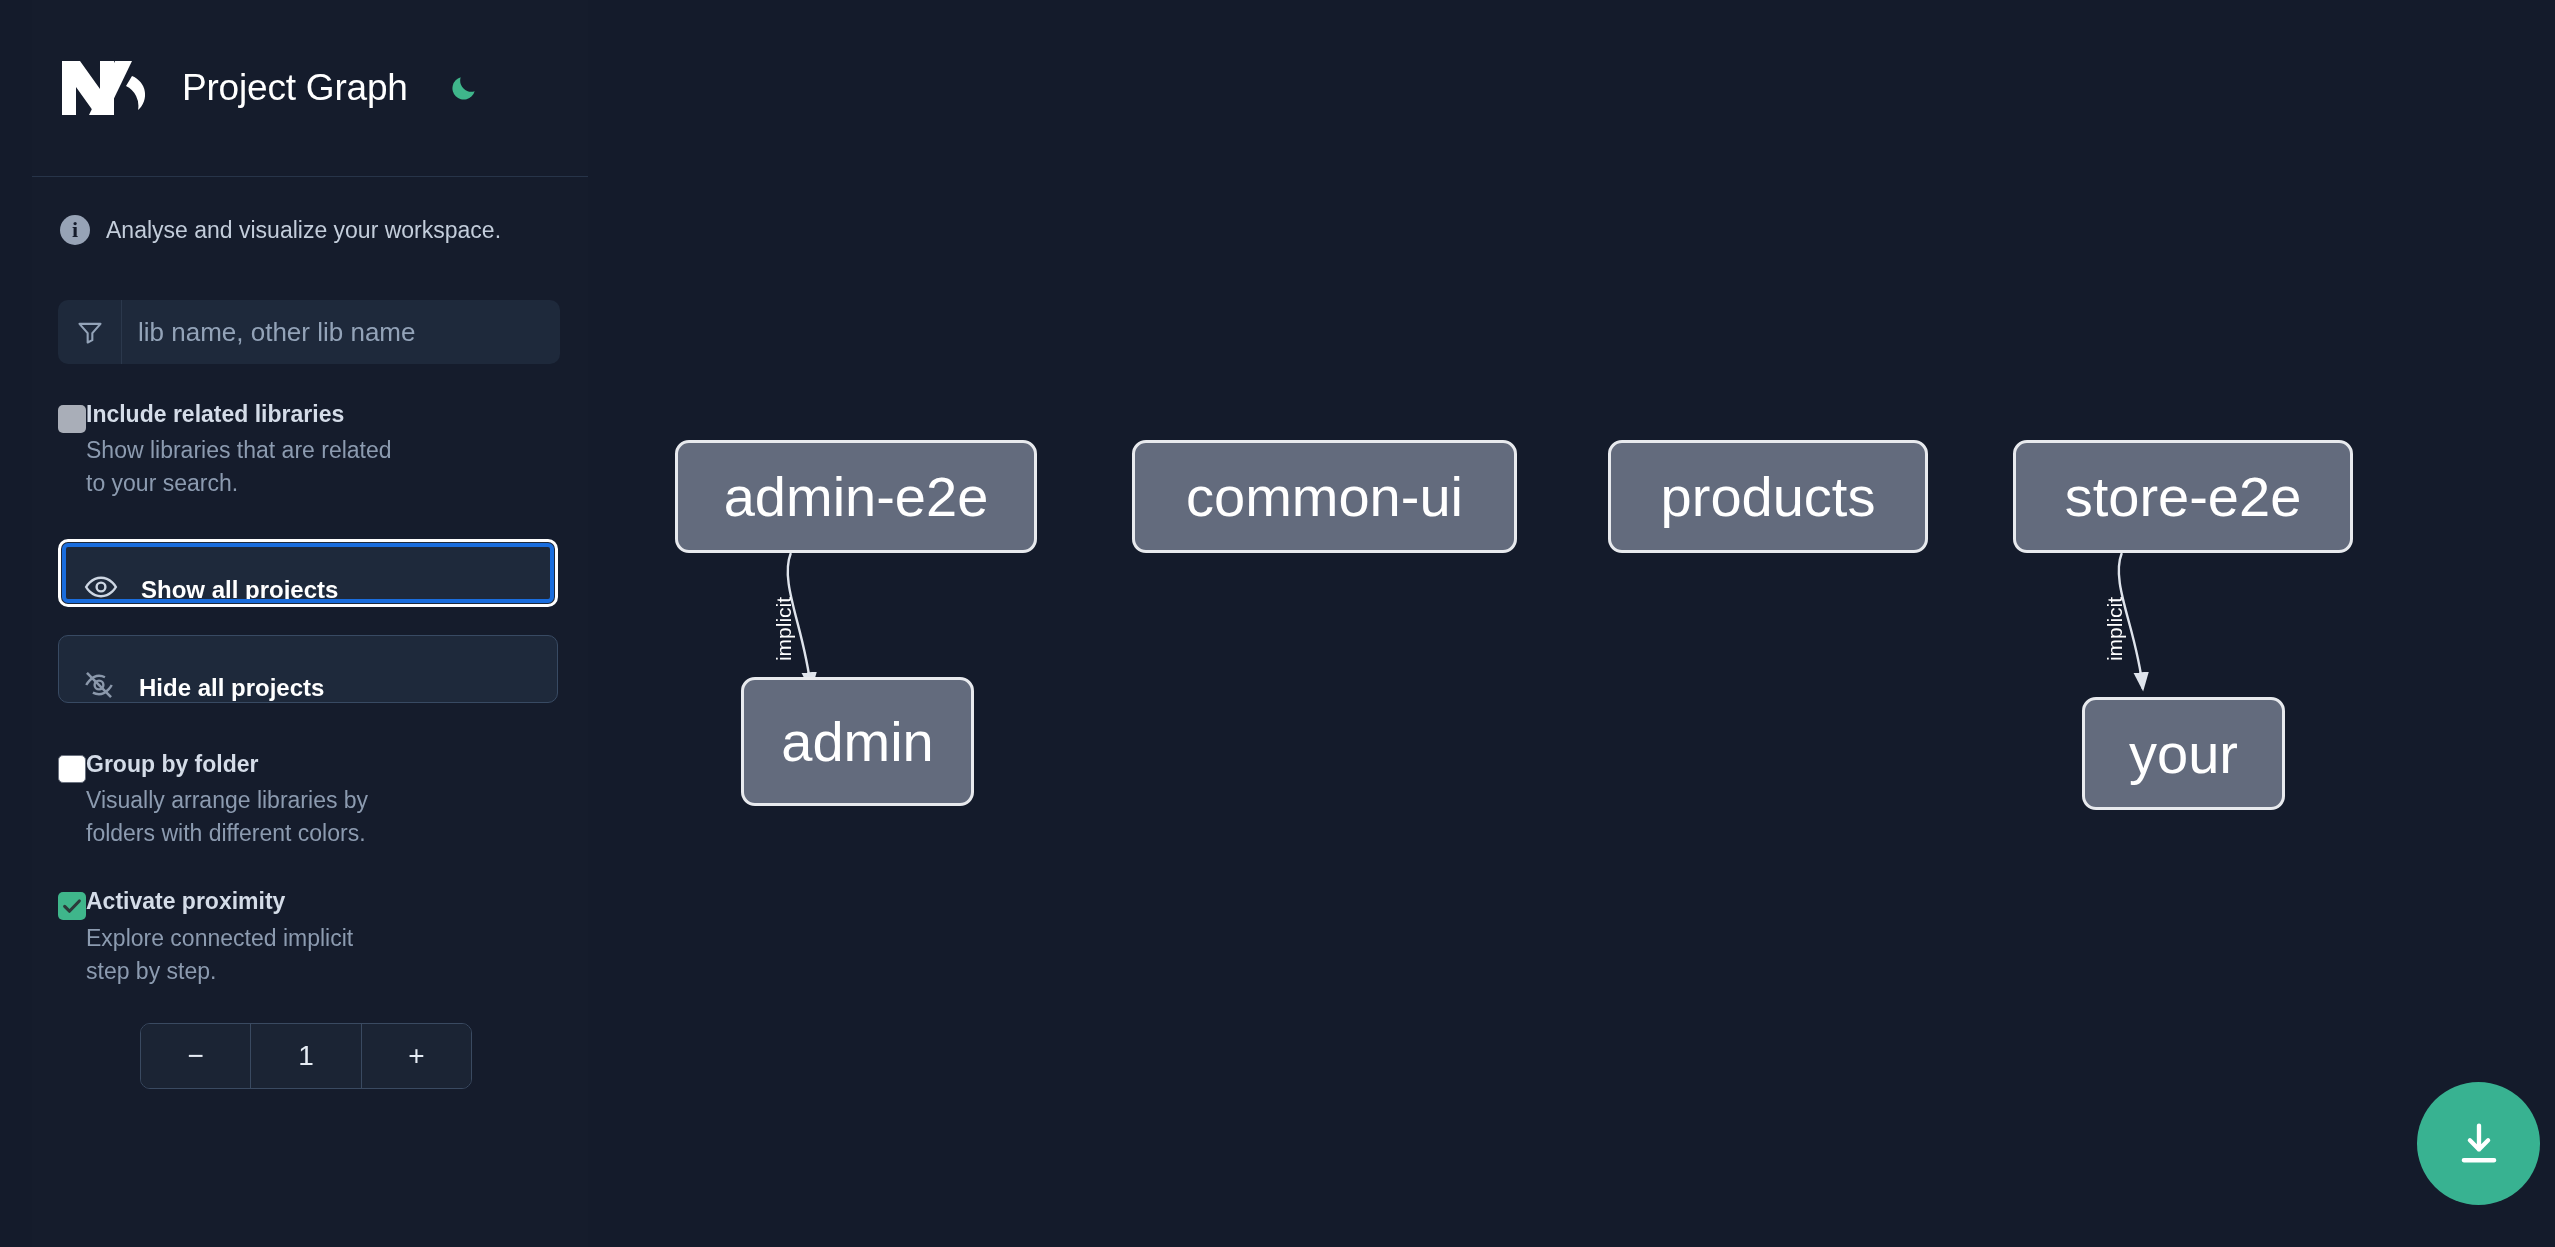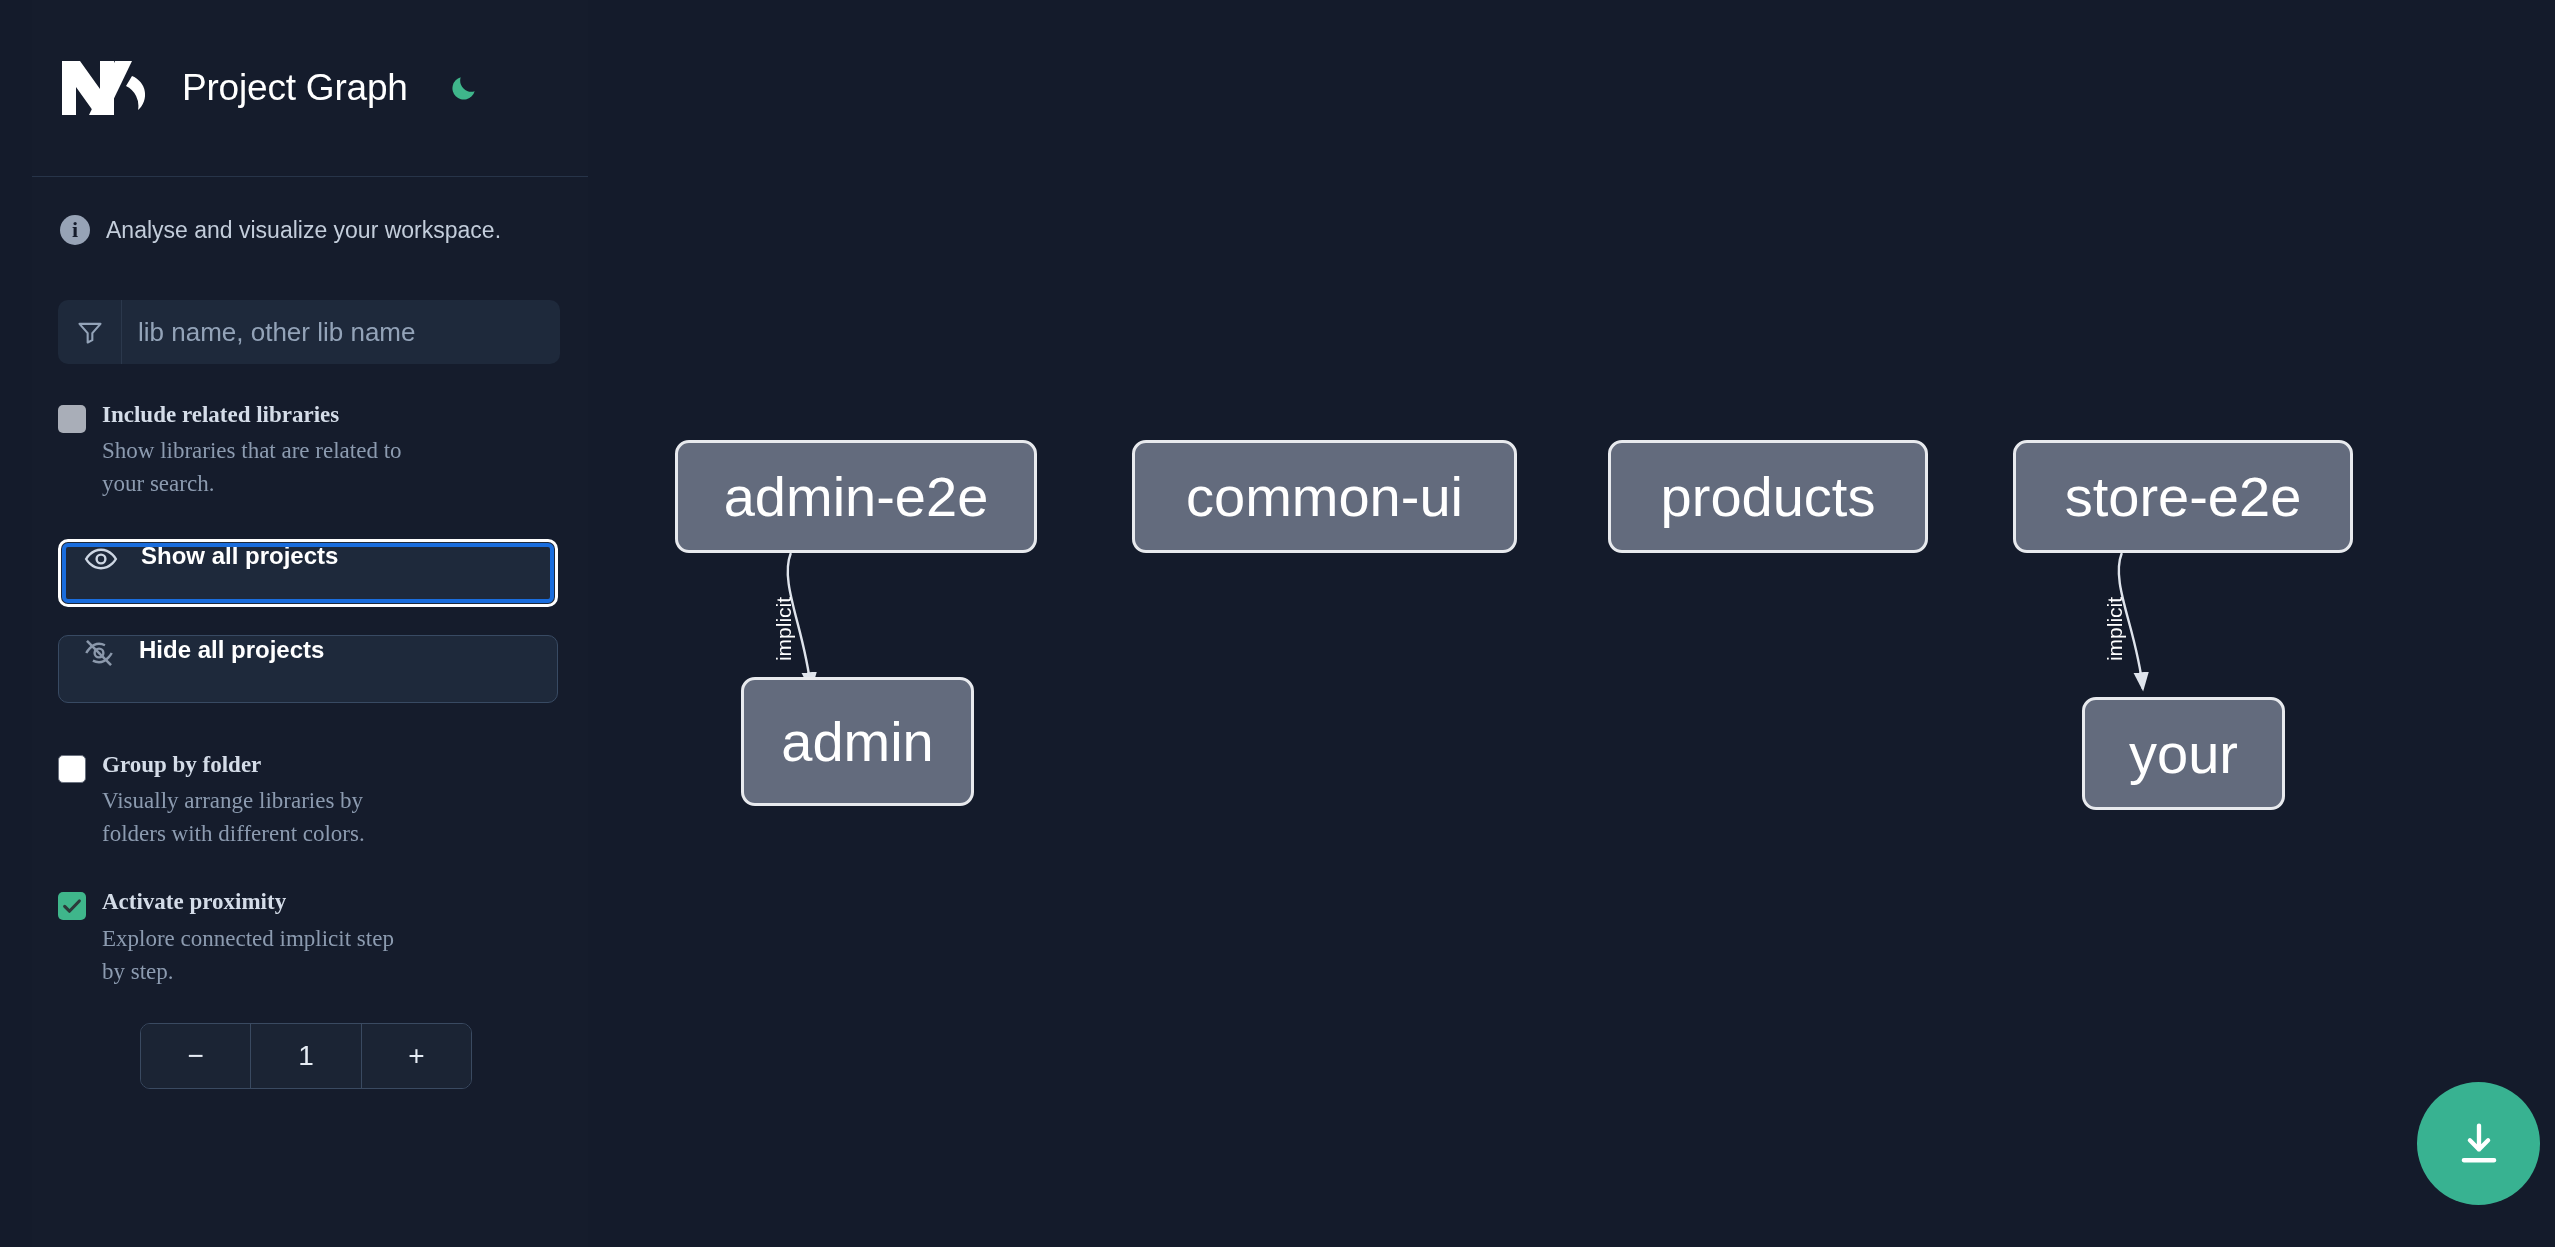--- a/index.html
+++ b/index.html
@@ -71,21 +71,21 @@
   }
   #search-input {
     flex: 1; border: 0; outline: none; background: transparent;
     color: #22c55e; font-size: 26px;
     font-family: "Liberation Sans", sans-serif;
     padding: 0 16px;
   }
   #search-input::placeholder { color: #93a3b8; }
 
   
-  .cb-row { display: flex; gap: 16px; padding: 0 30px 0 26px; font-family: Liberation Serif, serif; }
+  .cb-row { display: flex; padding: 0 30px 0 26px; }
   .cb-row.first { margin-top: 35px; }
   .cb {
     width: 28px; height: 28px; border-radius: 5px; flex: 0 0 28px;
     margin-top: 6px; cursor: pointer; position: relative;
   }
   .cb.gray { background: #a9aeb8; }
   .cb.white { background: #ffffff; border: 1px solid #6b7280; }
   .cb.green { background: #3fb68b; }
   .cb.green svg { position: absolute; left: 3px; top: 3px; }
   .cb-txt { flex: 1; }
@@ -95,21 +95,21 @@
   }
   .cb-desc {
     color: #8c9bb0; font-size: 23px; line-height: 1.45;
     margin-top: 4px; max-width: 310px;
   }
 
   
   .big-btn {
     margin: 0 30px 0 26px;
     height: 68px; border-radius: 10px;
-    display: flex; align-items: flex-start;
+    display: flex; align-items: flex-end;
     background: #1e293b;
     color: #ffffff; font-size: 24px; font-weight: bold;
     cursor: pointer; position: relative;
   }
   #btn-show-all {
     margin-top: 38px;
     border: 3px solid #ffffff;
     outline: 4px solid #1a6ddd;
     outline-offset: -8px;
   }

